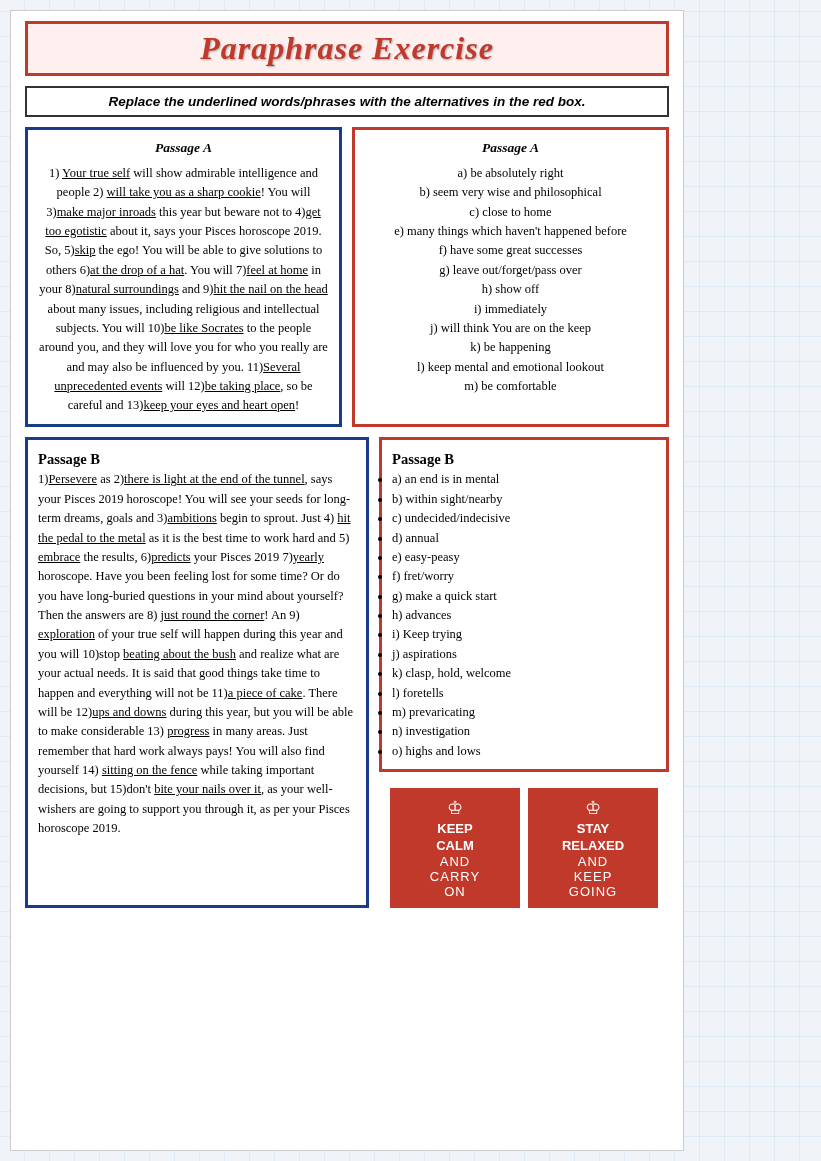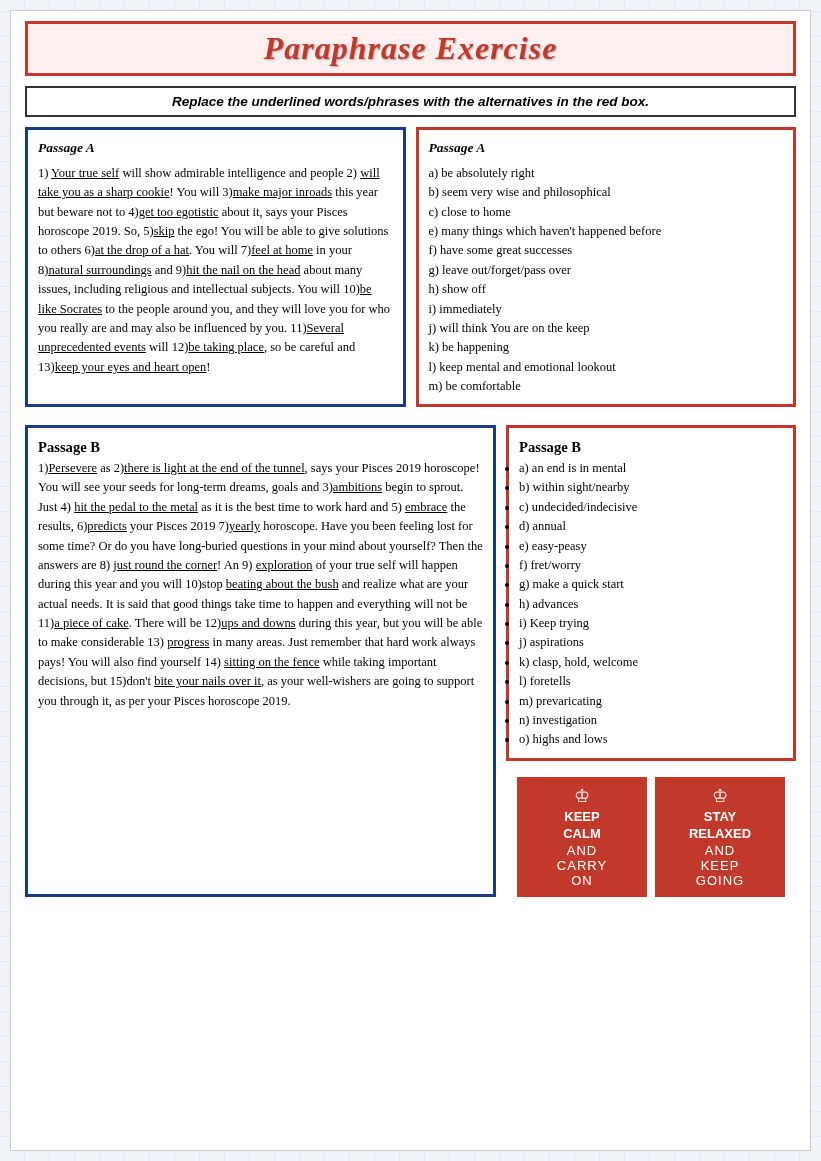--- a/index.html
+++ b/index.html
@@ -10,21 +10,21 @@
       font-family: 'Comic Sans MS', 'Chalkboard SE', cursive, sans-serif;
       background-image: repeating-linear-gradient(
         0deg, transparent, transparent 24px, #cce0f0 25px
       ), repeating-linear-gradient(
         90deg, transparent, transparent 24px, #cce0f0 25px
       );
       padding: 10px;
     }
     .page {
       background: white;
-      width: 801px;
+      width: 674px;
       min-height: 1141px;
       padding: 10px 14px;
       border: 1px solid #ccc;
     }
     .title-box {
       border: 3px solid #c0392b;
       background: #fff0f0;
       text-align: center;
       padding: 6px 10px;
       margin-bottom: 10px;
@@ -45,21 +45,22 @@
     }
     .instruction-box p {
       font-size: 13.5px;
       font-weight: bold;
       font-style: italic;
       font-family: Arial, sans-serif;
     }
     .two-col {
       display: flex;
       gap: 10px;
-      margin-bottom: 18px;
+      margin-bottom: 10px;
+      text-align: center;
     }
     .passage-box {
       border: 3px solid #1a3a8a;
       padding: 8px 10px;
       flex: 1;
       font-size: 12.5px;
       font-family: 'Comic Sans MS', cursive;
       line-height: 1.55;
     }
     .passage-box.red-border {

